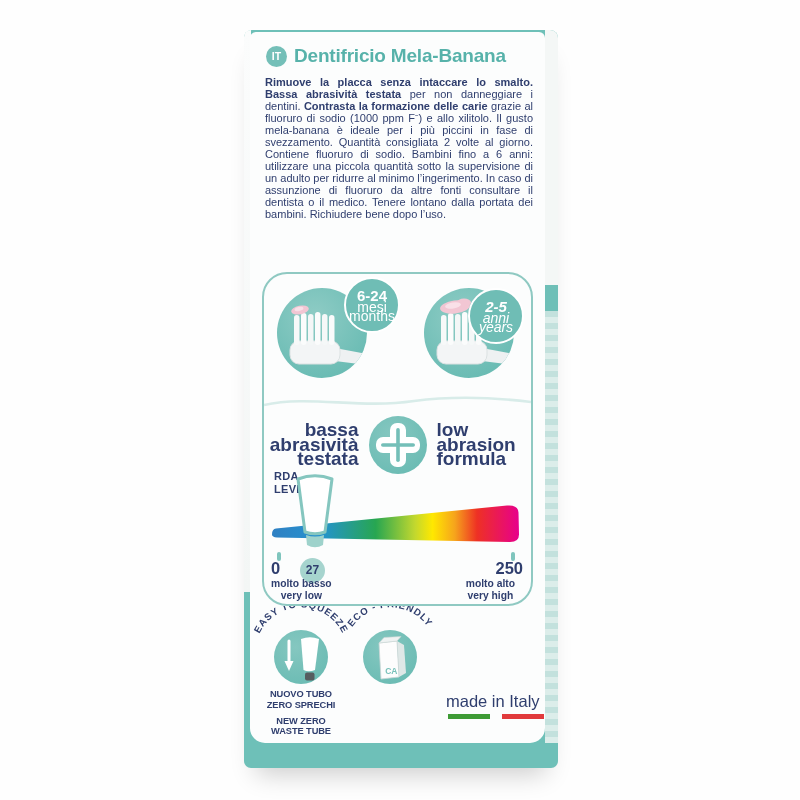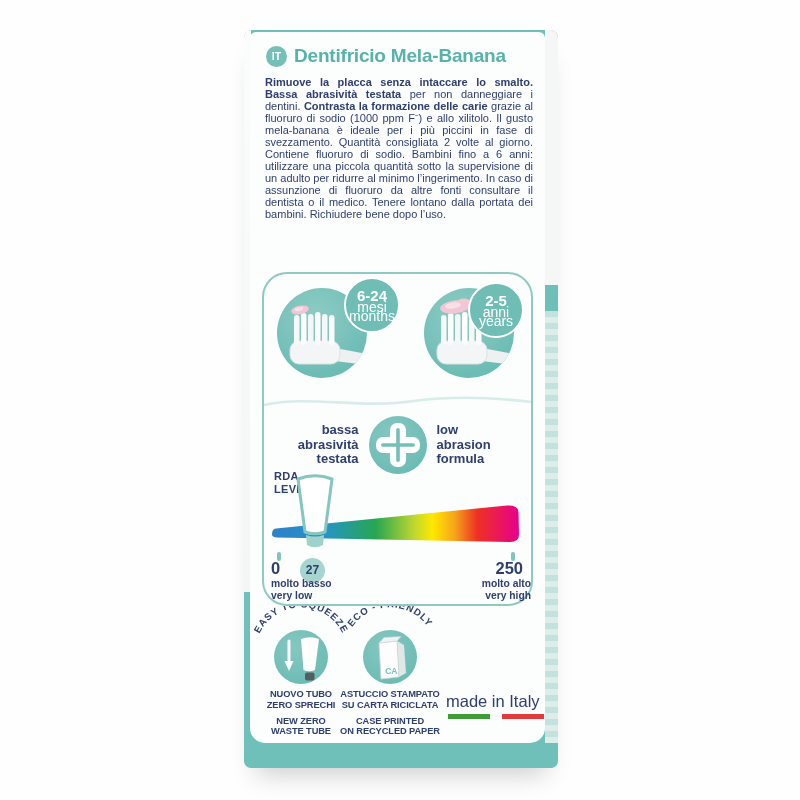--- a/index.html
+++ b/index.html
@@ -27,40 +27,40 @@
   .desc .b{font-weight:bold;}
 
   
   .info{position:absolute;left:12px;right:12px;top:240px;height:330px;
         border:2px solid #8fc9c2;border-radius:25px;}
   .brush-circle{position:absolute;width:90px;height:90px;border-radius:50%;overflow:hidden;
         background:radial-gradient(circle at 42% 32%,#8fccc5,#6bbcb4 75%);}
   .bc1{left:13px;top:14px;} .bc2{left:160px;top:14px;}
   .age-badge{position:absolute;width:56px;height:56px;border-radius:50%;background:#6fbdb5;
         border:2.5px solid #fff;box-sizing:border-box;color:#fff;text-align:center;z-index:3;}
-  .ab1{left:80px;top:3px;} .ab2{left:204px;top:8px;}
+  .ab1{left:80px;top:3px;} .ab2{left:204px;top:14px;font-style:italic;}
   .age-range{font-size:15px;font-weight:bold;line-height:15px;margin-top:9px;}
   .age-it,.age-en{font-size:14px;line-height:8.6px;}
   .wave{position:absolute;left:0;top:118px;width:100%;height:20px;}
   .ab-row{position:absolute;left:0;right:0;top:142px;display:flex;align-items:center;justify-content:center;gap:10px;}
-  .ab-txt{width:94px;font-size:13px;font-weight:bold;color:#2f3e6e;line-height:14.6px;}
+  .ab-txt{width:94px;font-size:19px;font-weight:bold;color:#2f3e6e;line-height:14.6px;}
   .ab-it-txt{text-align:right;} .ab-en-txt{text-align:left;}
   .plus-circle{width:58px;height:58px;border-radius:50%;flex:0 0 auto;
         background:radial-gradient(circle at 40% 32%,#85c7c0,#6cbcb4 78%);position:relative;}
   .rda-label{position:absolute;left:10px;top:196px;font-size:11px;font-weight:bold;color:#2f3e6e;line-height:13px;letter-spacing:.3px;}
   .wedge{position:absolute;left:6px;top:226px;width:255px;height:46px;}
   .tube{position:absolute;left:26px;top:196px;width:50px;height:86px;}
   .tick{position:absolute;width:4px;height:9px;border-radius:2px;background:#7fc5bd;top:278px;}
   .tick-min{left:13px;} .tick-max{right:16px;}
   .scale-num{position:absolute;top:285px;font-size:16.5px;font-weight:bold;color:#2f3e6e;}
   .num-min{left:7px;} .num-max{right:8px;}
   .chip{position:absolute;left:36px;top:284px;width:25px;height:25px;border-radius:50%;
         background:#a6d4ce;color:#2f3e6e;font-size:12px;font-weight:bold;line-height:25px;text-align:center;}
-  .scale-cap{position:absolute;top:304px;font-size:10.3px;font-weight:bold;color:#2f3e6e;line-height:11.5px;}
-  .cap-min{left:7px;} .cap-max{right:0;text-align:right;}
+  .scale-cap{position:absolute;top:304px;font-size:10.3px;font-weight:bold;color:#2f3e6e;line-height:11.5px;text-align:center;}
+  .cap-min{left:7px;} .cap-max{right:16px;text-align:center;}
 
   
   .feature{position:absolute;top:574px;text-align:center;}
   .f1{left:0;width:102px;} .f2{left:84px;width:112px;}
   .arc-svg{display:block;margin:0 auto;width:100px;height:32px;}
   .f-circle{width:54px;height:54px;border-radius:50%;margin:-8px auto 0;position:relative;
         background:radial-gradient(circle at 40% 32%,#85c7c0,#6cbcb4 78%);}
   .f-caps{margin-top:5px;}
   .f-caps div{font-size:9.3px;font-weight:bold;color:#2f3e6e;line-height:10.8px;letter-spacing:-.1px;}
   .f-caps .en-block{margin-top:5px;}
@@ -232,26 +232,20 @@
           </text>
         </svg>
         <div class="f-circle">
           <svg viewBox="0 0 54 54" width="54" height="54">
             <polygon points="34,11 41,15 43,43 36,47" fill="#dfe8e7"></polygon>
             <polygon points="16,13 34,11 36,47 18,49" fill="#fdfdfd" stroke="#ccd6d5" stroke-width="0.8"></polygon>
             <polygon points="16,13 21,7.5 38,6.5 34,11" fill="#eff3f3" stroke="#ccd6d5" stroke-width="0.6"></polygon>
             <text x="34.5" y="44" text-anchor="end" font-size="8.5" font-weight="bold" fill="#79c1ba">CA</text>
           </svg>
         </div>
-        <div class="f-caps">
-          <div>ASTUCCIO STAMPATO</div>
-          <div>SU CARTA RICICLATA</div>
-          <div class="en-block">CASE PRINTED</div>
-          <div>ON RECYCLED PAPER</div>
-        </div>
       </div>
 
       <div class="made">
         <div class="made-txt">made in Italy</div>
         <div class="flag-bars">
           <div class="bar-green"></div>
           <div class="bar-red"></div>
         </div>
       </div>
 

